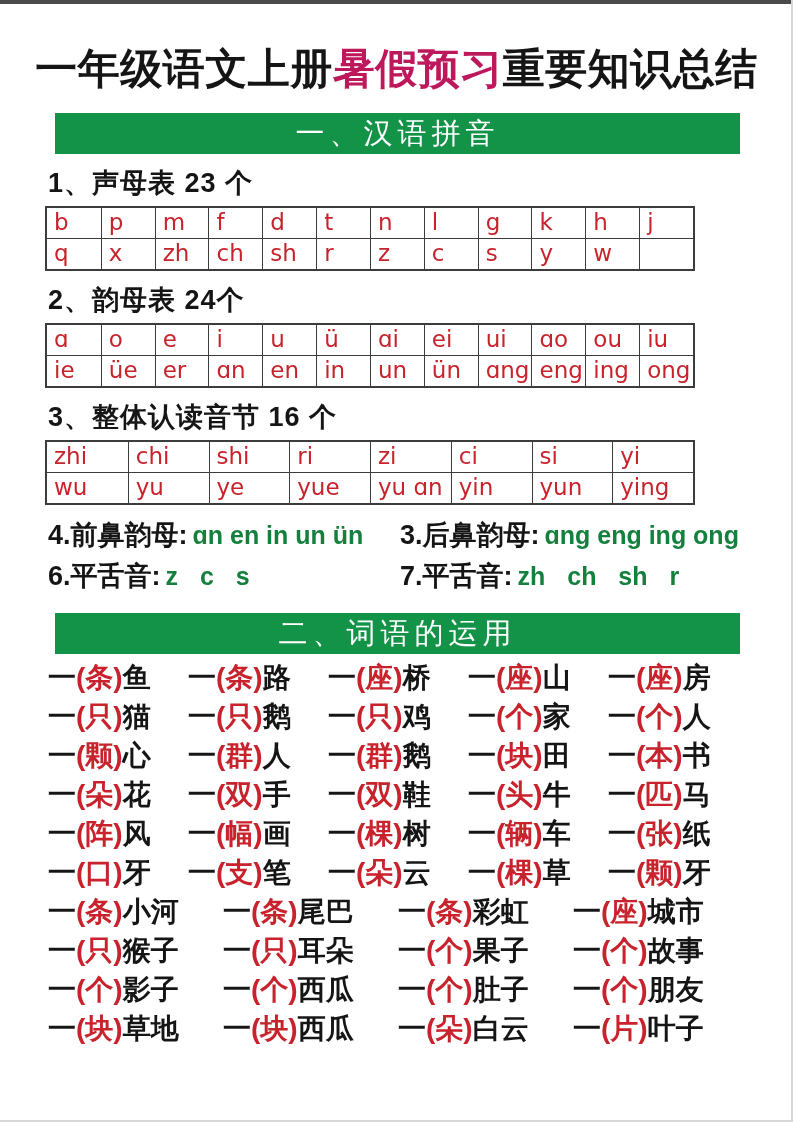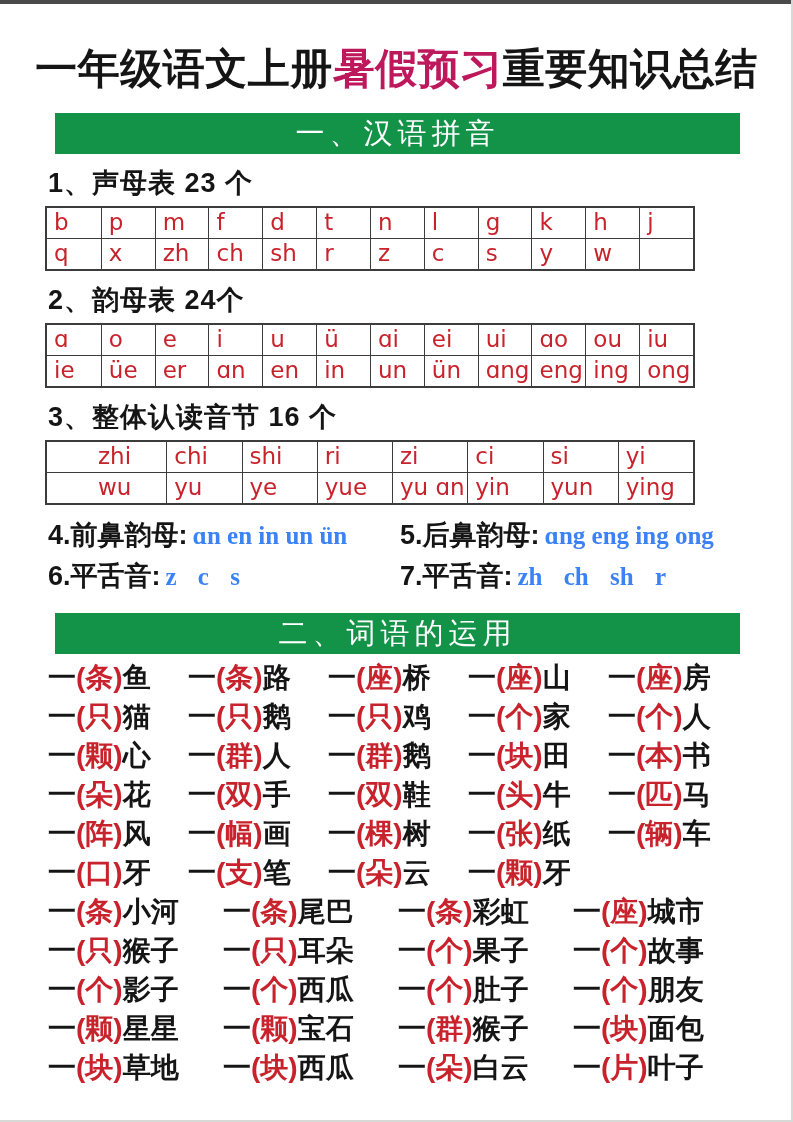--- a/index.html
+++ b/index.html
@@ -24,34 +24,34 @@
     margin:19px 53px 0 55px; height:41px; background:#129347; color:#ffffff;
     font-size:29px; font-weight:normal; text-align:center; line-height:41px; letter-spacing:5px;
   }
 
   .heading { margin:11px 16px 5px 48px; font-size:27px; font-weight:bold; letter-spacing:1px; }
 
   .ptable { margin-left:45px; width:650px; border:2px solid #3c3c3c; background:#fff; }
   .trow { display:grid; border-top:1px solid #3c3c3c; }
   .trow:first-child { border-top:none; }
   .cols12 .trow { grid-template-columns:repeat(12,1fr); }
-  .cols8  .trow { grid-template-columns:repeat(8,1fr);padding-left:44px; }
+  .cols8  .trow { grid-template-columns:repeat(8,1fr); }
   .tcell {
     height:30px; line-height:29px; padding-left:7px; overflow:hidden;
     border-left:1px solid #3c3c3c; color:#c8232c; font-size:23px;
     font-family:"DejaVu Sans",sans-serif; white-space:nowrap;
   }
   .tcell:first-child { border-left:none; }
 
   .notes { margin:12px 0 0 48px; }
   .note-row { display:flex; align-items:baseline; font-size:27px; font-weight:bold; margin-bottom:5px; }
   .note-left { width:352px; }
   .note-content {
-    color:#3b82f6; margin-left:5px; font-size:25px; font-weight:bold;
-    font-family:Liberation Serif, serif;
+    color:#15803d; margin-left:5px; font-size:25px; font-weight:bold;
+    font-family:Liberation Sans, sans-serif;
   }
   .note-row.wide .note-content { word-spacing:15px; }
 
   .mw-heading { margin-top:14px; }
   .mw-grid { margin-left:48px; width:700px; font-size:28px; font-weight:bold; }
   .mw-row { display:grid; }
   .mw-grid.cols5 { margin-top:4px; }
   .mw-grid.cols5 .mw-row { grid-template-columns:repeat(5,1fr); line-height:39px; }
   .mw-grid.cols4 .mw-row { grid-template-columns:repeat(4,1fr); line-height:39px; }
   .mw-item { white-space:nowrap; }
@@ -153,21 +153,21 @@
         <div class="tcell">yu ɑn</div>
         <div class="tcell">yin</div>
         <div class="tcell">yun</div>
         <div class="tcell">ying</div>
       </div>
     </div>
 
   <div class="notes">
     <div class="note-row">
       <div class="note-left"><span>4.前鼻韵母:</span><span class="note-content">ɑn en in un ün</span></div>
-      <div><span>5.后鼻韵母:</span><span class="note-content">ɑng eng ing ong</span></div>
+      <div><span>3.后鼻韵母:</span><span class="note-content">ɑng eng ing ong</span></div>
     </div>
     <div class="note-row wide">
       <div class="note-left"><span>6.平舌音:</span><span class="note-content">z c s</span></div>
       <div><span>7.平舌音:</span><span class="note-content">zh ch sh r</span></div>
     </div>
   </div>
 
   <div class="banner">二、词语的运用</div>
 
 
@@ -197,27 +197,28 @@
         <span class="mw-item"><span>一</span><span class="mw">(朵)</span><span>花</span></span>
         <span class="mw-item"><span>一</span><span class="mw">(双)</span><span>手</span></span>
         <span class="mw-item"><span>一</span><span class="mw">(双)</span><span>鞋</span></span>
         <span class="mw-item"><span>一</span><span class="mw">(头)</span><span>牛</span></span>
         <span class="mw-item"><span>一</span><span class="mw">(匹)</span><span>马</span></span>
       </div>
       <div class="mw-row">
         <span class="mw-item"><span>一</span><span class="mw">(阵)</span><span>风</span></span>
         <span class="mw-item"><span>一</span><span class="mw">(幅)</span><span>画</span></span>
         <span class="mw-item"><span>一</span><span class="mw">(棵)</span><span>树</span></span>
+        <span class="mw-item"><span>一</span><span class="mw">(辆)</span><span>车</span></span>
         <span class="mw-item"><span>一</span><span class="mw">(张)</span><span>纸</span></span>
-        <span class="mw-item"><span>一</span><span class="mw">(辆)</span><span>车</span></span>
       </div>
       <div class="mw-row">
         <span class="mw-item"><span>一</span><span class="mw">(口)</span><span>牙</span></span>
         <span class="mw-item"><span>一</span><span class="mw">(支)</span><span>笔</span></span>
         <span class="mw-item"><span>一</span><span class="mw">(朵)</span><span>云</span></span>
+        <span class="mw-item"><span>一</span><span class="mw">(棵)</span><span>草</span></span>
         <span class="mw-item"><span>一</span><span class="mw">(颗)</span><span>牙</span></span>
       </div>
     </div>
   <div class="mw-grid cols4">
       <div class="mw-row">
         <span class="mw-item"><span>一</span><span class="mw">(条)</span><span>小河</span></span>
         <span class="mw-item"><span>一</span><span class="mw">(条)</span><span>尾巴</span></span>
         <span class="mw-item"><span>一</span><span class="mw">(条)</span><span>彩虹</span></span>
         <span class="mw-item"><span>一</span><span class="mw">(座)</span><span>城市</span></span>
       </div>
@@ -227,25 +228,19 @@
         <span class="mw-item"><span>一</span><span class="mw">(个)</span><span>果子</span></span>
         <span class="mw-item"><span>一</span><span class="mw">(个)</span><span>故事</span></span>
       </div>
       <div class="mw-row">
         <span class="mw-item"><span>一</span><span class="mw">(个)</span><span>影子</span></span>
         <span class="mw-item"><span>一</span><span class="mw">(个)</span><span>西瓜</span></span>
         <span class="mw-item"><span>一</span><span class="mw">(个)</span><span>肚子</span></span>
         <span class="mw-item"><span>一</span><span class="mw">(个)</span><span>朋友</span></span>
       </div>
       <div class="mw-row">
-        <span class="mw-item"><span>一</span><span class="mw">(颗)</span><span>星星</span></span>
-        <span class="mw-item"><span>一</span><span class="mw">(颗)</span><span>宝石</span></span>
-        <span class="mw-item"><span>一</span><span class="mw">(群)</span><span>猴子</span></span>
-        <span class="mw-item"><span>一</span><span class="mw">(块)</span><span>面包</span></span>
-      </div>
-      <div class="mw-row">
         <span class="mw-item"><span>一</span><span class="mw">(块)</span><span>草地</span></span>
         <span class="mw-item"><span>一</span><span class="mw">(块)</span><span>西瓜</span></span>
         <span class="mw-item"><span>一</span><span class="mw">(朵)</span><span>白云</span></span>
         <span class="mw-item"><span>一</span><span class="mw">(片)</span><span>叶子</span></span>
       </div>
     </div>
 </div>
 
 </body></html>

